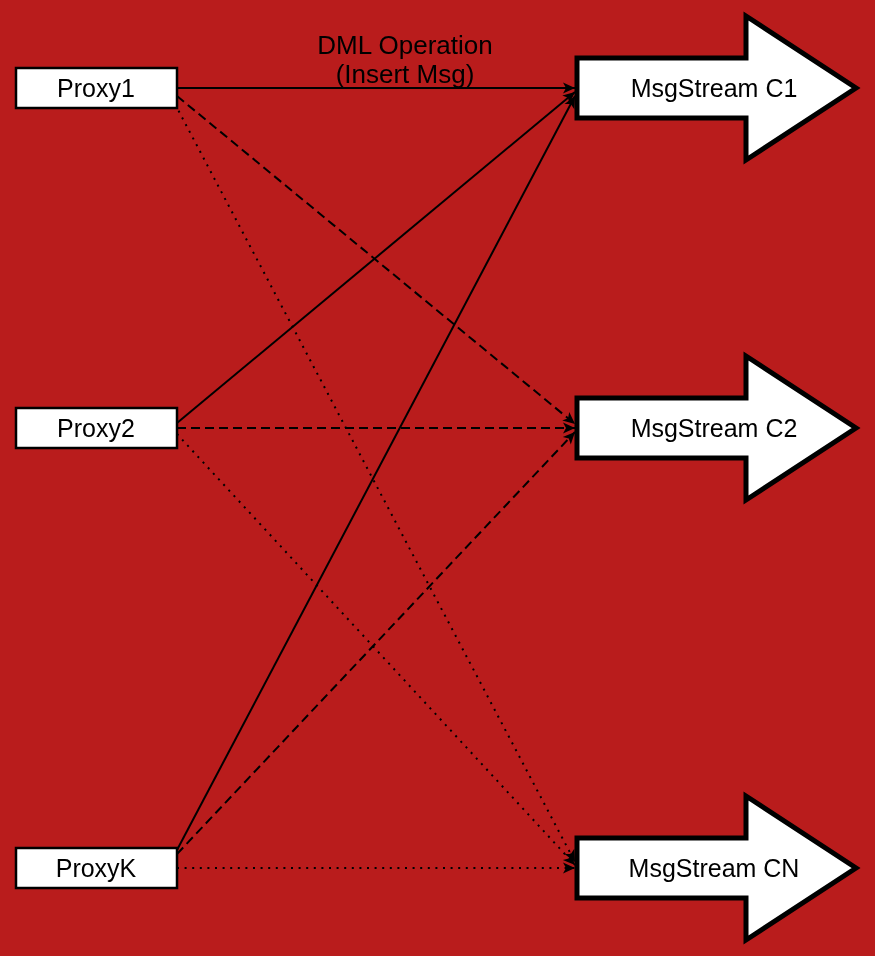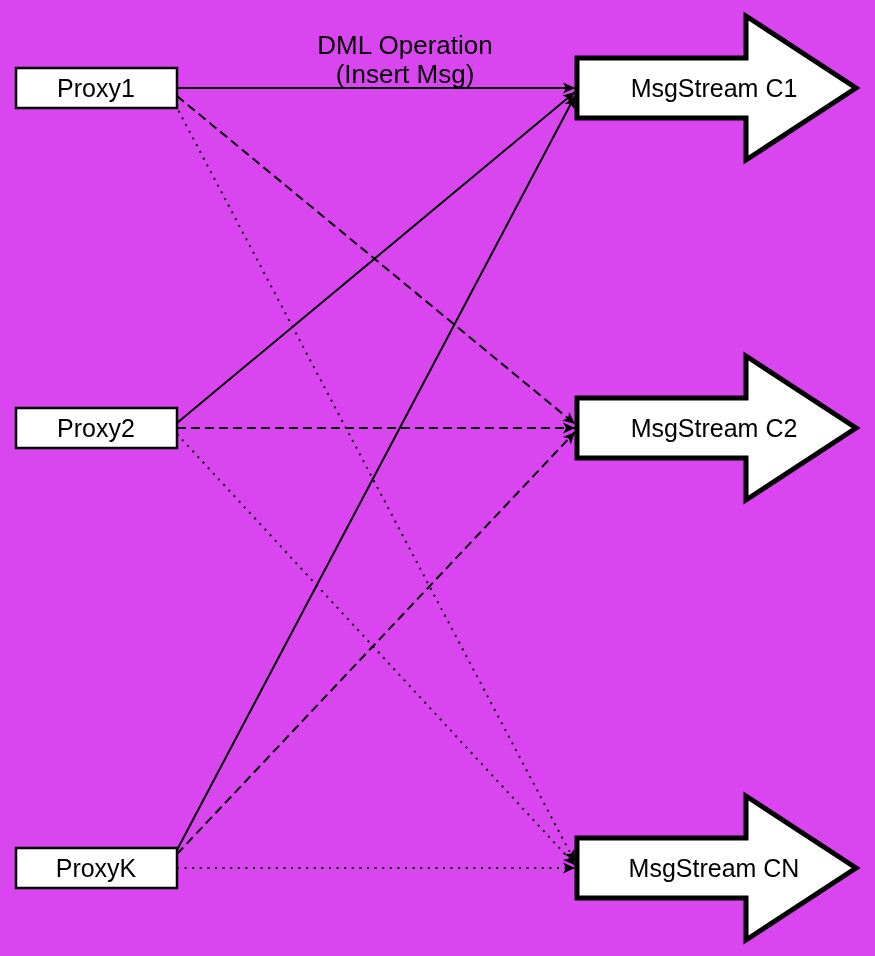--- a/index.html
+++ b/index.html
@@ -4,21 +4,21 @@
 <style>
   html, body {
     margin: 0;
     padding: 0;
     background: #ffffff;
   }
   .canvas {
     position: relative;
     width: 875px;
     height: 956px;
-    background: #d946ef;
+    background: #b91c1c;
     overflow: hidden;
   }
   svg { display: block; }
   .edge {
     fill: none;
     stroke: #000000;
   }
   .edge-solid  { stroke-width: 2; }
   .edge-dashed { stroke-width: 2; stroke-dasharray: 9 5; }
   .edge-dotted { stroke-width: 2; stroke-dasharray: 2 5.6; }

